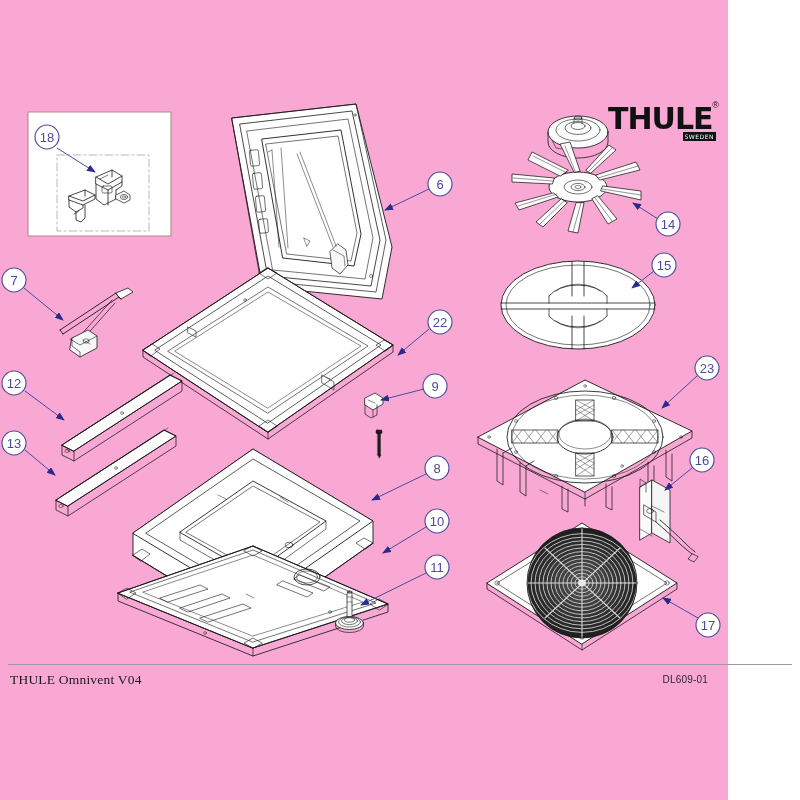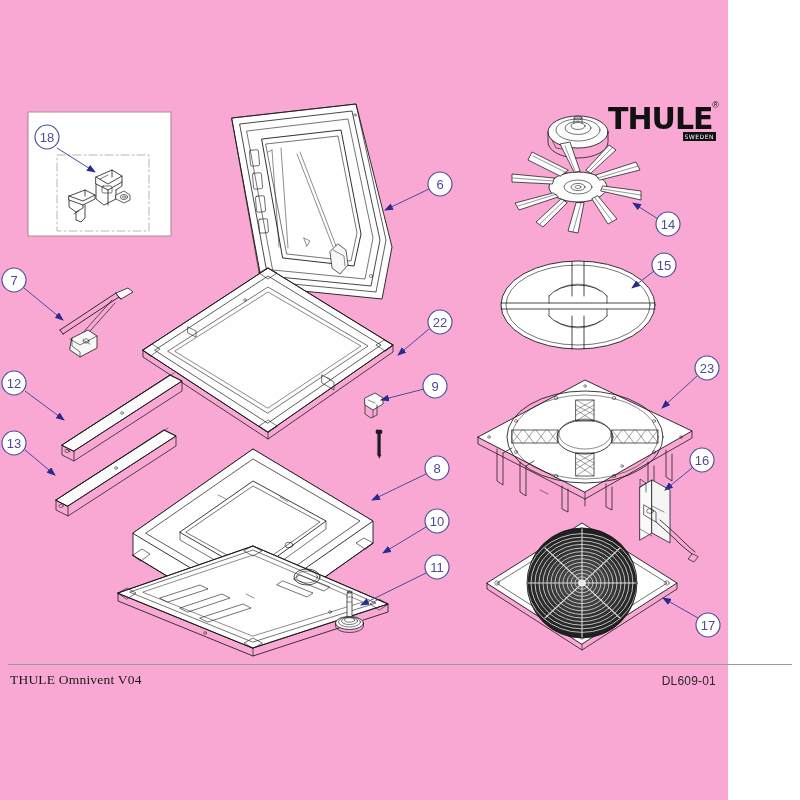--- a/index.html
+++ b/index.html
@@ -2,21 +2,21 @@
 <html><head>
 <meta charset="utf-8">
 <style>
   html,body{margin:0;padding:0;background:#fff;}
   body{width:800px;height:800px;overflow:hidden;
        font-family:"Liberation Sans", sans-serif;}
   #sheet{position:relative;width:728px;height:800px;background:#f9a8d4;}
   svg{display:block;}
   .footer-rule{position:absolute;left:8px;top:664px;width:784px;height:1px;background:#9a9a9a;}
   .footer-title{position:absolute;left:10px;top:672px;font-size:13.5px;color:#1a1a1a;letter-spacing:.2px;font-family:Liberation Serif, serif;}
-  .footer-code{position:absolute;right:12px;top:674px;font-size:12px;color:#2a2a2a;letter-spacing:.2px;}
+  .footer-code{position:absolute;right:20px;top:674px;font-size:10px;color:#2a2a2a;letter-spacing:.2px;}
   .logo{position:absolute;right:10px;top:104px;}
   .logo-word{font-family:"DejaVu Sans", sans-serif;font-weight:bold;font-size:30px;
              color:#111;letter-spacing:-1px;line-height:1;}
   .logo-reg{position:absolute;right:-1px;top:-4px;font-size:9px;color:#111;}
   .logo-sweden{position:absolute;right:2px;bottom:3px;background:#111;color:#fff;
                font-size:6px;letter-spacing:.5px;padding:1px 2px;font-family:"DejaVu Sans", sans-serif;}
 </style>
 </head>
 <body>
 

